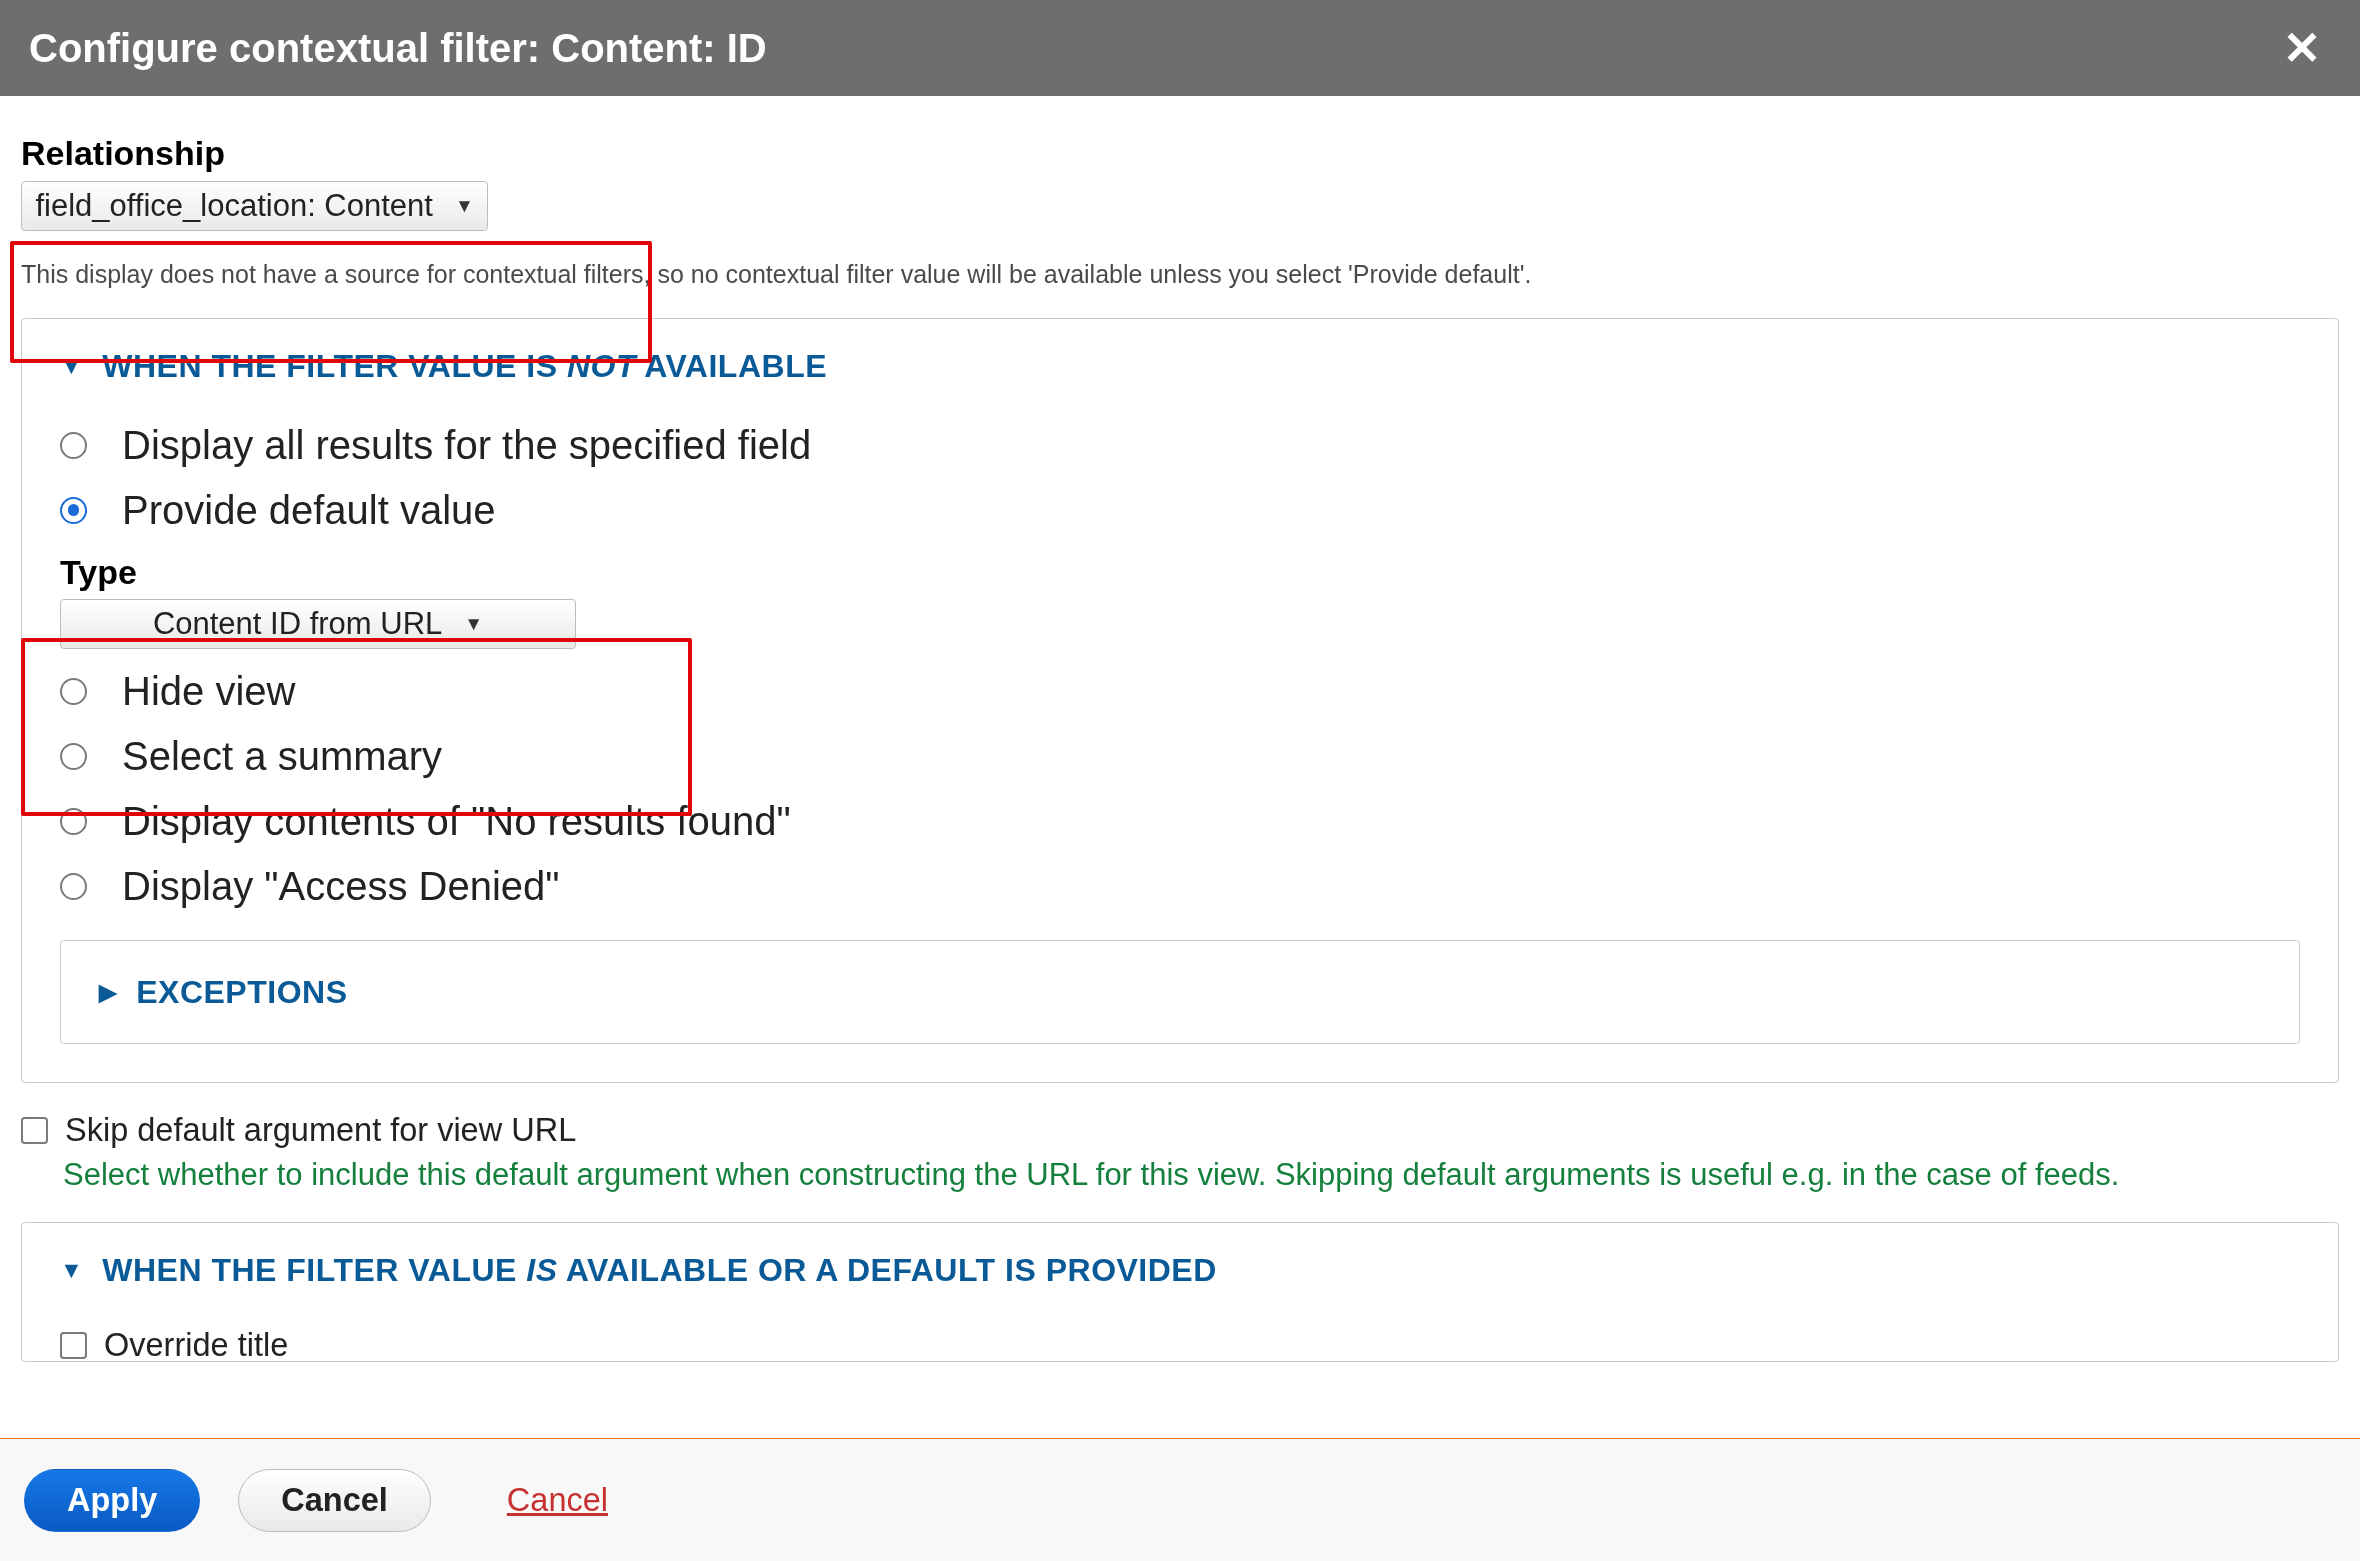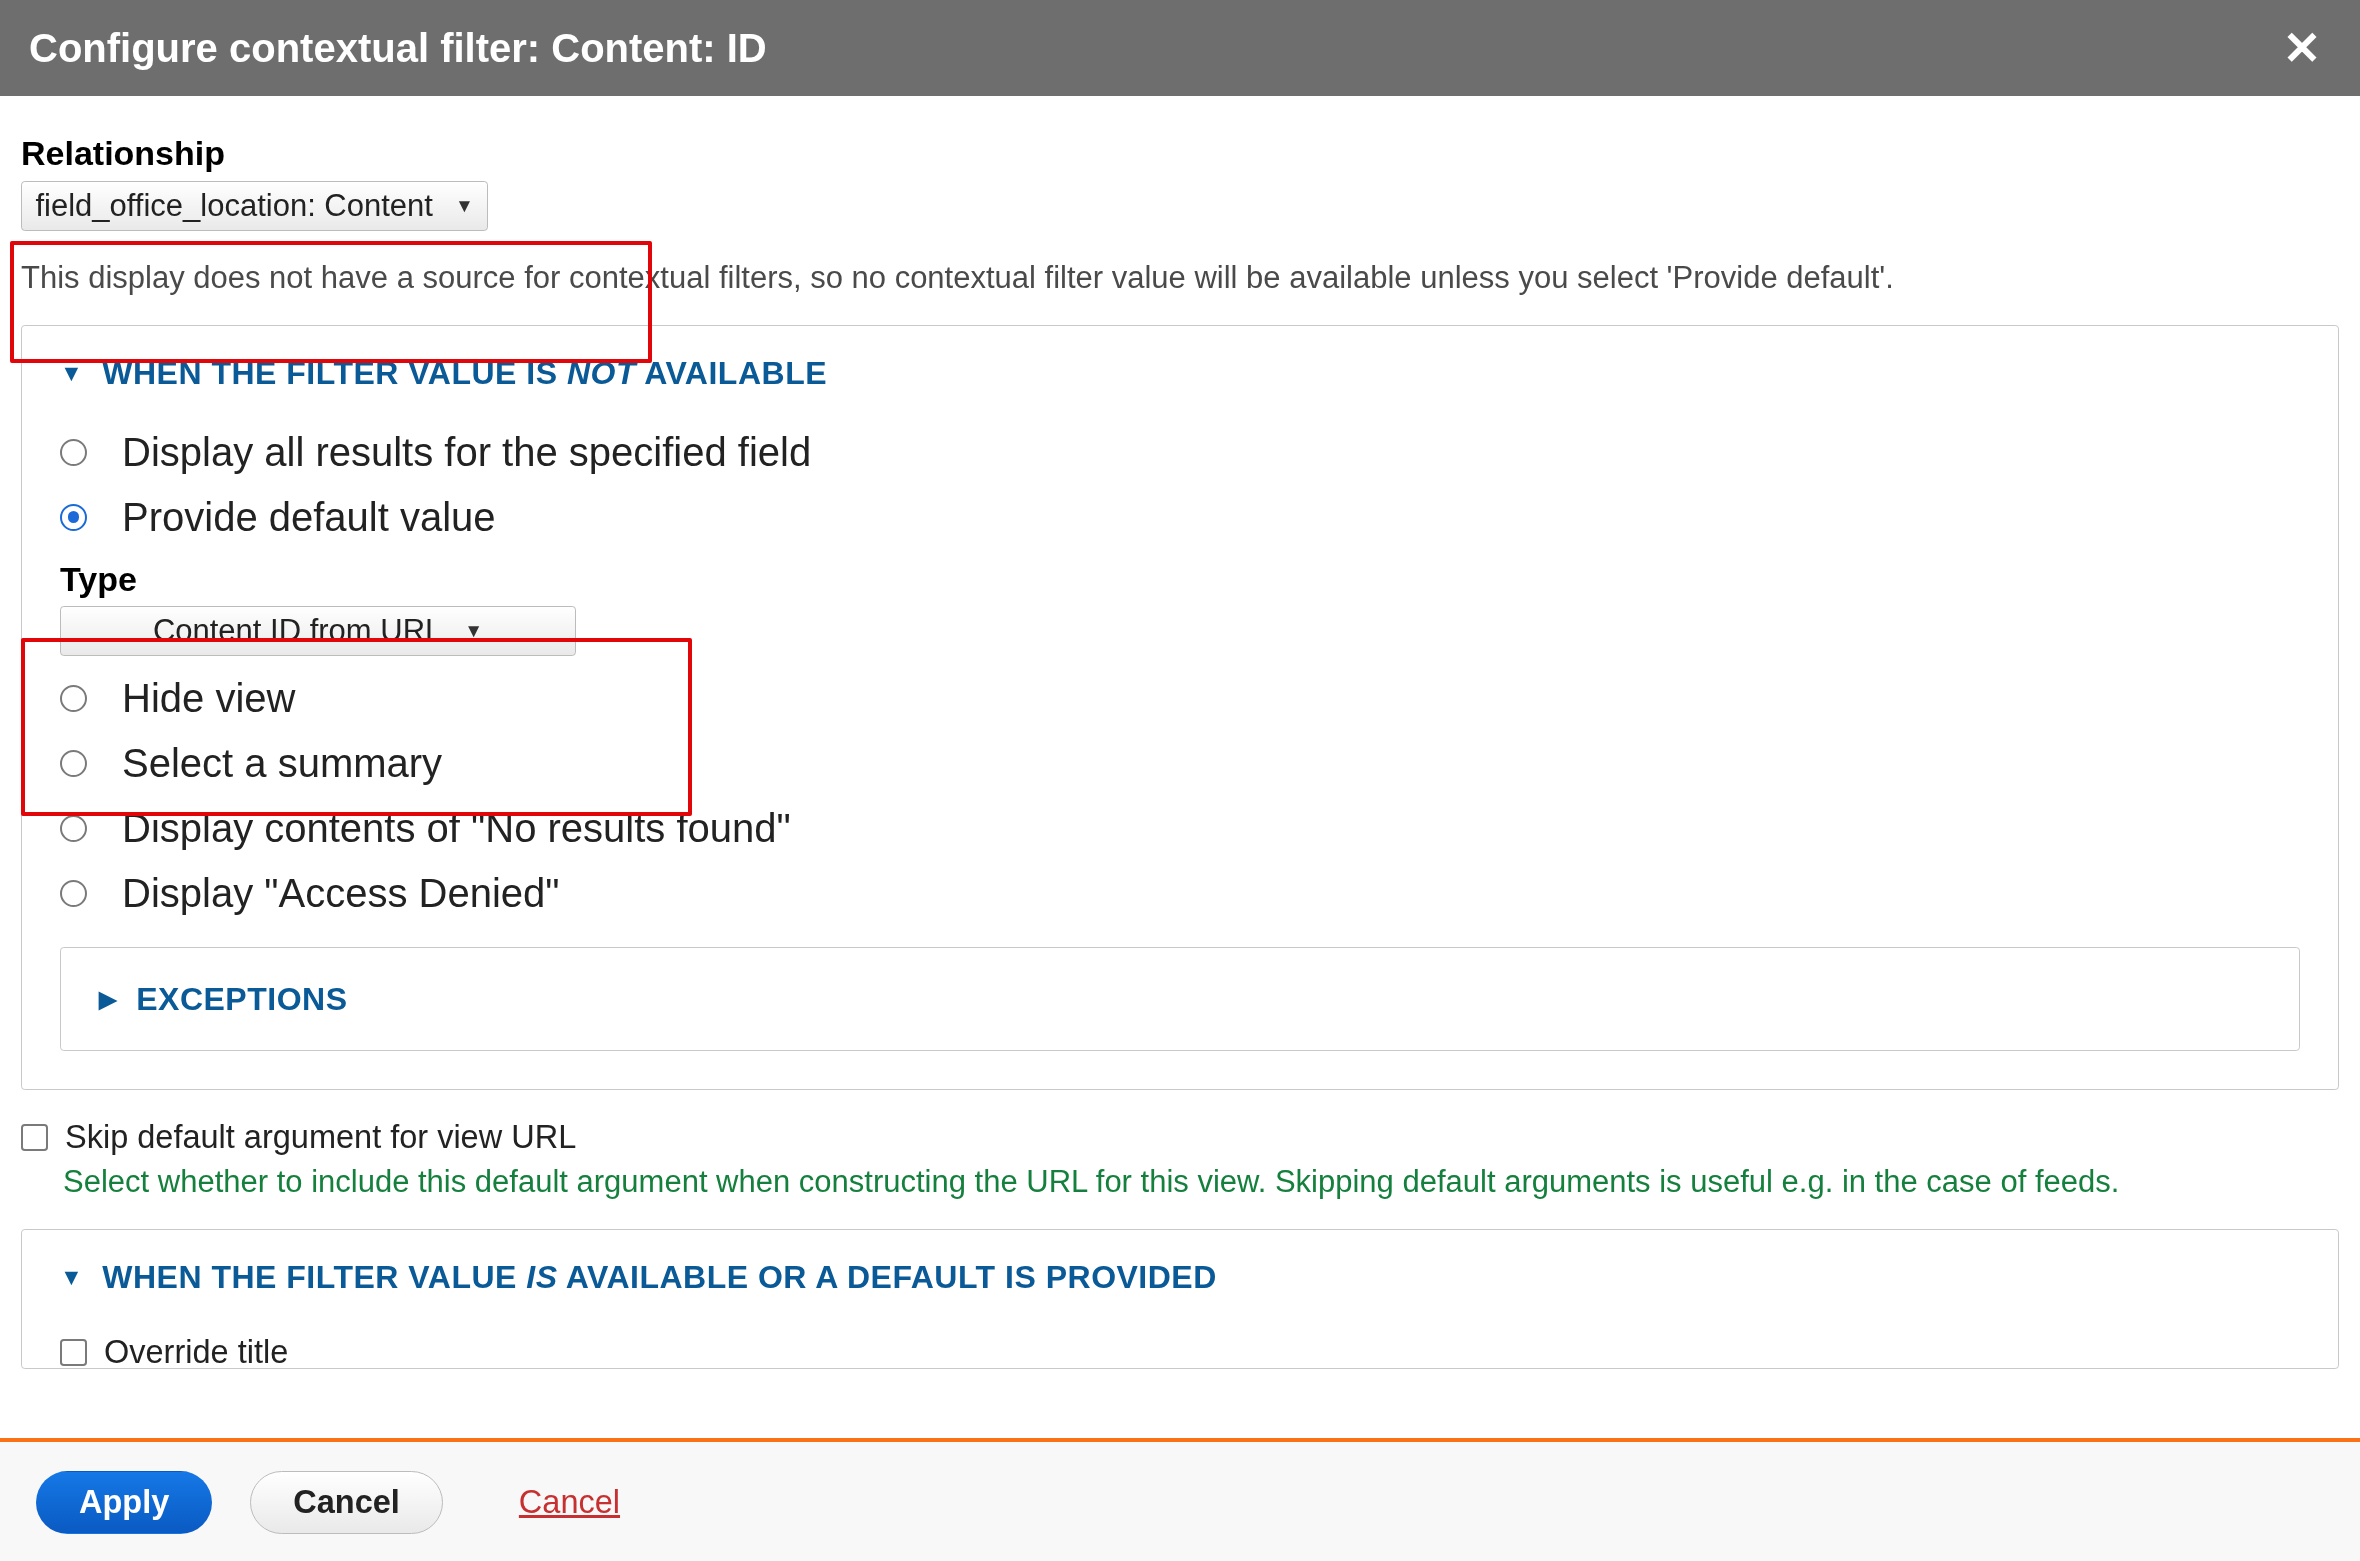--- a/index.html
+++ b/index.html
@@ -59,21 +59,21 @@
     font-size: 31px;
     color: #222;
     cursor: pointer;
     gap: 22px;
   }
   .select-caret {
     font-size: 19px;
     color: #333;
   }
   .description {
-    font-size: 31px;
+    font-size: 25px;
     color: #4a4a4a;
     margin: 29px 0 29px 0;
   }
   .fieldset {
     border: 1px solid #c9c9c9;
     border-radius: 3.8px;
     padding: 29px 38px 38px 38px;
     margin: 0 0 29px 0;
   }
   .fieldset-inner {
@@ -159,25 +159,25 @@
     overflow: hidden;
     max-height: 34px;
   }
 
   
   .footer {
     position: absolute;
     left: 0; right: 0; bottom: 0;
     height: 124px;
     background: #f8f8f8;
-    border-top: 4px solid #f97316;
+    border-top: 1px solid #f97316;
     display: flex;
     align-items: center;
     gap: 38px;
-    padding-left: 36px;
+    padding-left: 24px;
   }
   .btn {
     font-size: 32.5px;
     font-weight: 700;
     border-radius: 38px;
     height: 63px;
     padding: 0 42px;
     display: inline-flex;
     align-items: center;
     justify-content: center;

